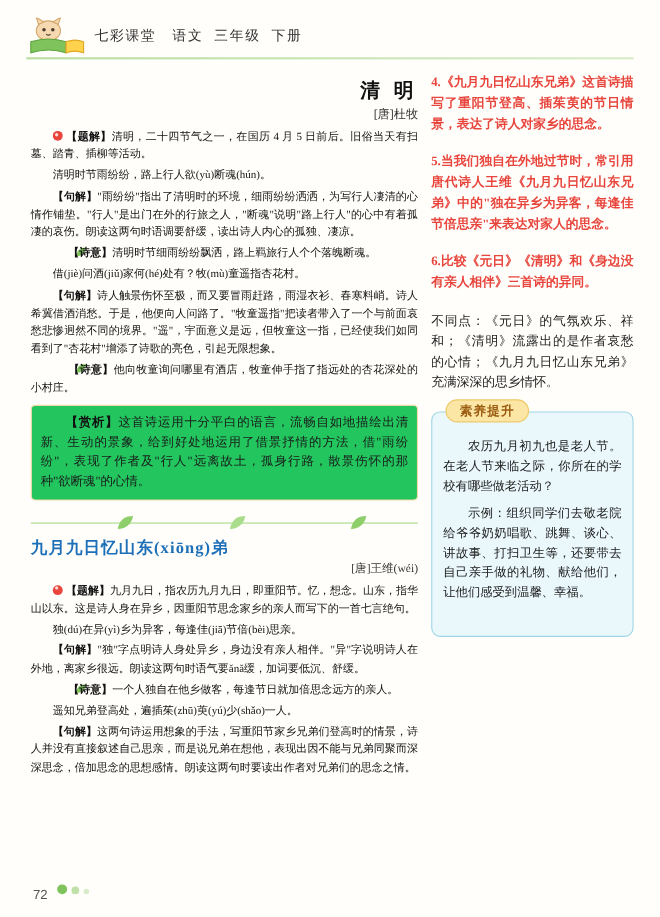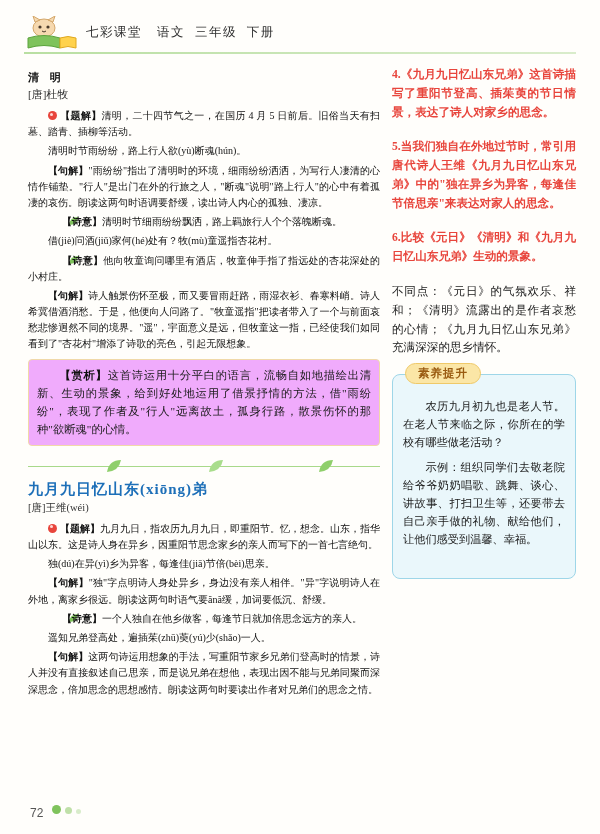--- a/index.html
+++ b/index.html
@@ -34,29 +34,29 @@
   }
   
   .col-left{
     position:absolute;left:28px;top:66px;width:352px;
   }
   .col-right{
     position:absolute;left:392px;top:66px;width:184px;
   }
   
   .poem-title{
-    text-align:left;font-size:11px;font-weight:bold;
+    text-align:right;font-size:18px;font-weight:bold;
     letter-spacing:4px;margin:4px 0 2px 0;color:#111;
   }
   .poem-title.left-align{
     text-align:left;font-size:15px;letter-spacing:1px;
     color:#1d6fb8;font-weight:bold;
   }
   .poem-author{
-    text-align:left;font-size:11px;color:#333;margin:0 0 6px 0;
+    text-align:right;font-size:11px;color:#333;margin:0 0 6px 0;
   }
   .poem-author.small{font-size:10.5px;}
   
   p.body{
     font-size:10px;line-height:1.62;margin:2px 0 3px 0;
     text-align:justify;color:#111;
   }
   .tag{
     font-weight:bold;color:#111;
   }
@@ -68,21 +68,21 @@
   .dot-red:after{
     content:"";position:absolute;left:2px;top:1.5px;width:3px;height:3px;
     border-radius:50%;background:#ffd9d6;
   }
   .leaf{
     display:inline-block;width:11px;height:10px;margin-right:3px;vertical-align:-1px;
   }
   
   .box-shang{
     margin:6px 0 8px 0;
-    background:#f0abfc;
+    background:#22c55e;
     border:1px solid #f0d9a8;
     border-radius:4px;
     padding:6px 8px 7px 8px;
     position:relative;
     font-family:Liberation Serif, serif;
   }
   .box-shang p{margin:0;font-size:11.3px;line-height:1.6;text-align:justify;}
   
   .divider{
     position:relative;height:20px;margin:10px 0 2px 0;
@@ -193,29 +193,29 @@
         <span class="leaf">
           <svg width="11" height="10" viewBox="0 0 11 10">
               <path d="M10 1 Q2 1 1 9 Q9 9 10 1 Z" fill="#7fc35c"></path>
             </svg>
         </span><span class="tag">【诗意】</span><span>清明时节细雨纷纷飘洒，路上羁旅行人个个落魄断魂。</span>
       </p>
 
       <p class="body indent">借(jiè)问酒(jiǔ)家何(hé)处有？牧(mù)童遥指杏花村。</p>
 
       <p class="body indent">
+        <span class="tag">【句解】</span><span>诗人触景伤怀至极，而又要冒雨赶路，雨湿衣衫、春寒料峭。诗人希冀借酒消愁。于是，他便向人问路了。"牧童遥指"把读者带入了一个与前面哀愁悲惨迥然不同的境界。"遥"，宇面意义是远，但牧童这一指，已经使我们如同看到了"杏花村"增添了诗歌的亮色，引起无限想象。</span>
+      </p>
+
+      <p class="body indent">
         <span class="leaf">
           <svg width="11" height="10" viewBox="0 0 11 10">
               <path d="M10 1 Q2 1 1 9 Q9 9 10 1 Z" fill="#7fc35c"></path>
             </svg>
         </span><span class="tag">【诗意】</span><span>他向牧童询问哪里有酒店，牧童伸手指了指远处的杏花深处的小村庄。</span>
-      </p>
-
-      <p class="body indent">
-        <span class="tag">【句解】</span><span>诗人触景伤怀至极，而又要冒雨赶路，雨湿衣衫、春寒料峭。诗人希冀借酒消愁。于是，他便向人问路了。"牧童遥指"把读者带入了一个与前面哀愁悲惨迥然不同的境界。"遥"，宇面意义是远，但牧童这一指，已经使我们如同看到了"杏花村"增添了诗歌的亮色，引起无限想象。</span>
       </p>
 
       <div class="box-shang">
         <p class="indent">
           <span class="tag">【赏析】</span><span>这首诗运用十分平白的语言，流畅自如地描绘出清新、生动的景象，给到好处地运用了借景抒情的方法，借"雨纷纷"，表现了作者及"行人"远离故土，孤身行路，散景伤怀的那种"欲断魂"的心情。</span>
         </p>
       </div>
     </div>
 
     <div class="divider">
@@ -272,21 +272,21 @@
 
     <div class="rc-block">
       <span class="rc-num">4.</span><span>《九月九日忆山东兄弟》这首诗描写了重阳节登高、插茱萸的节日情景，表达了诗人对家乡的思念。</span>
     </div>
 
     <div class="rc-block">
       <span class="rc-num">5.</span><span>当我们独自在外地过节时，常引用唐代诗人王维《九月九日忆山东兄弟》中的"独在异乡为异客，每逢佳节倍思亲"来表达对家人的思念。</span>
     </div>
 
     <div class="rc-block">
-      <span class="rc-num">6.</span><span>比较《元日》《清明》和《九月九日忆山东兄弟》生动的景象。</span>
+      <span class="rc-num">6.</span><span>比较《元日》《清明》和《身边没有亲人相伴》三首诗的异同。</span>
     </div>
 
     <div class="rc-block plain">不同点：《元日》的气氛欢乐、祥和；《清明》流露出的是作者哀愁的心情；《九月九日忆山东兄弟》充满深深的思乡情怀。</div>
 
     <div class="card">
       <div class="card-title">素养提升</div>
       <p class="indent">农历九月初九也是老人节。在老人节来临之际，你所在的学校有哪些做老活动？</p>
       <p class="indent">示例：组织同学们去敬老院给爷爷奶奶唱歌、跳舞、谈心、讲故事、打扫卫生等，还要带去自己亲手做的礼物、献给他们，让他们感受到温馨、幸福。</p>
     </div>
   </div>

